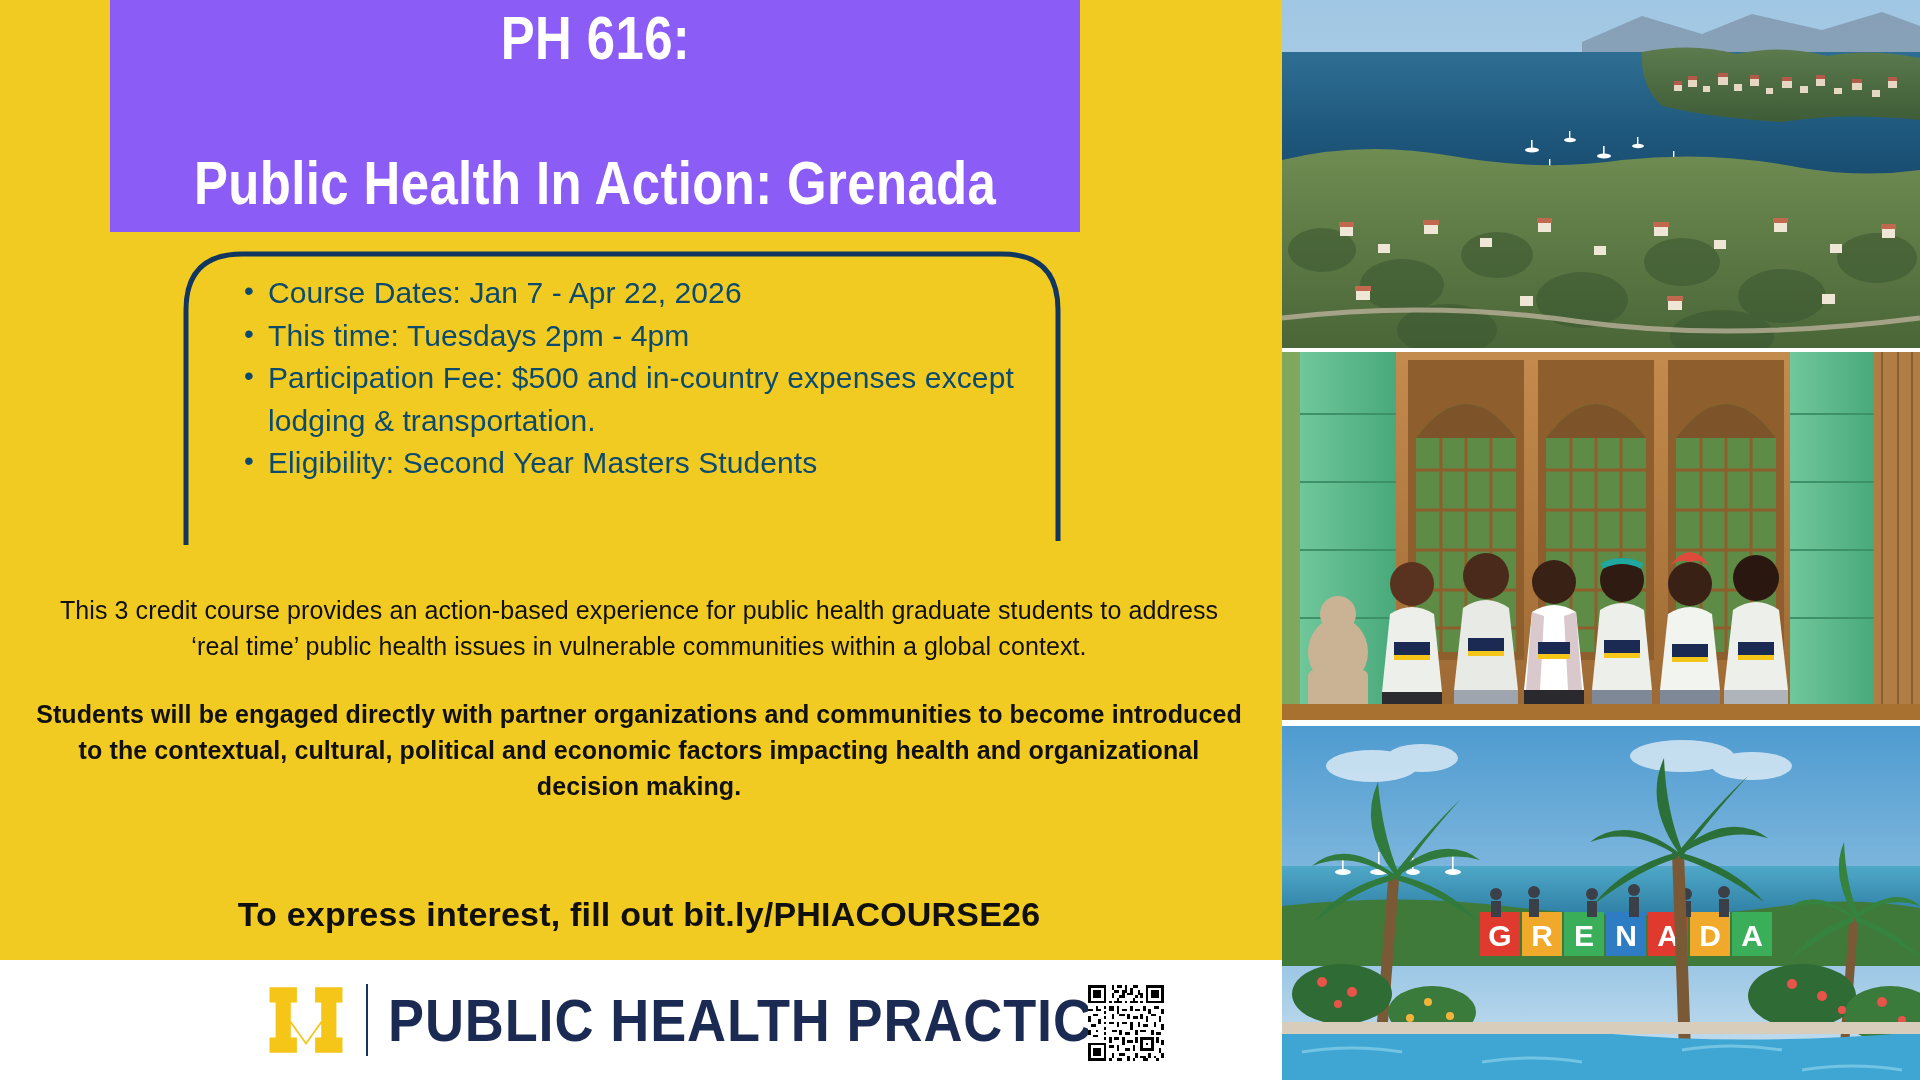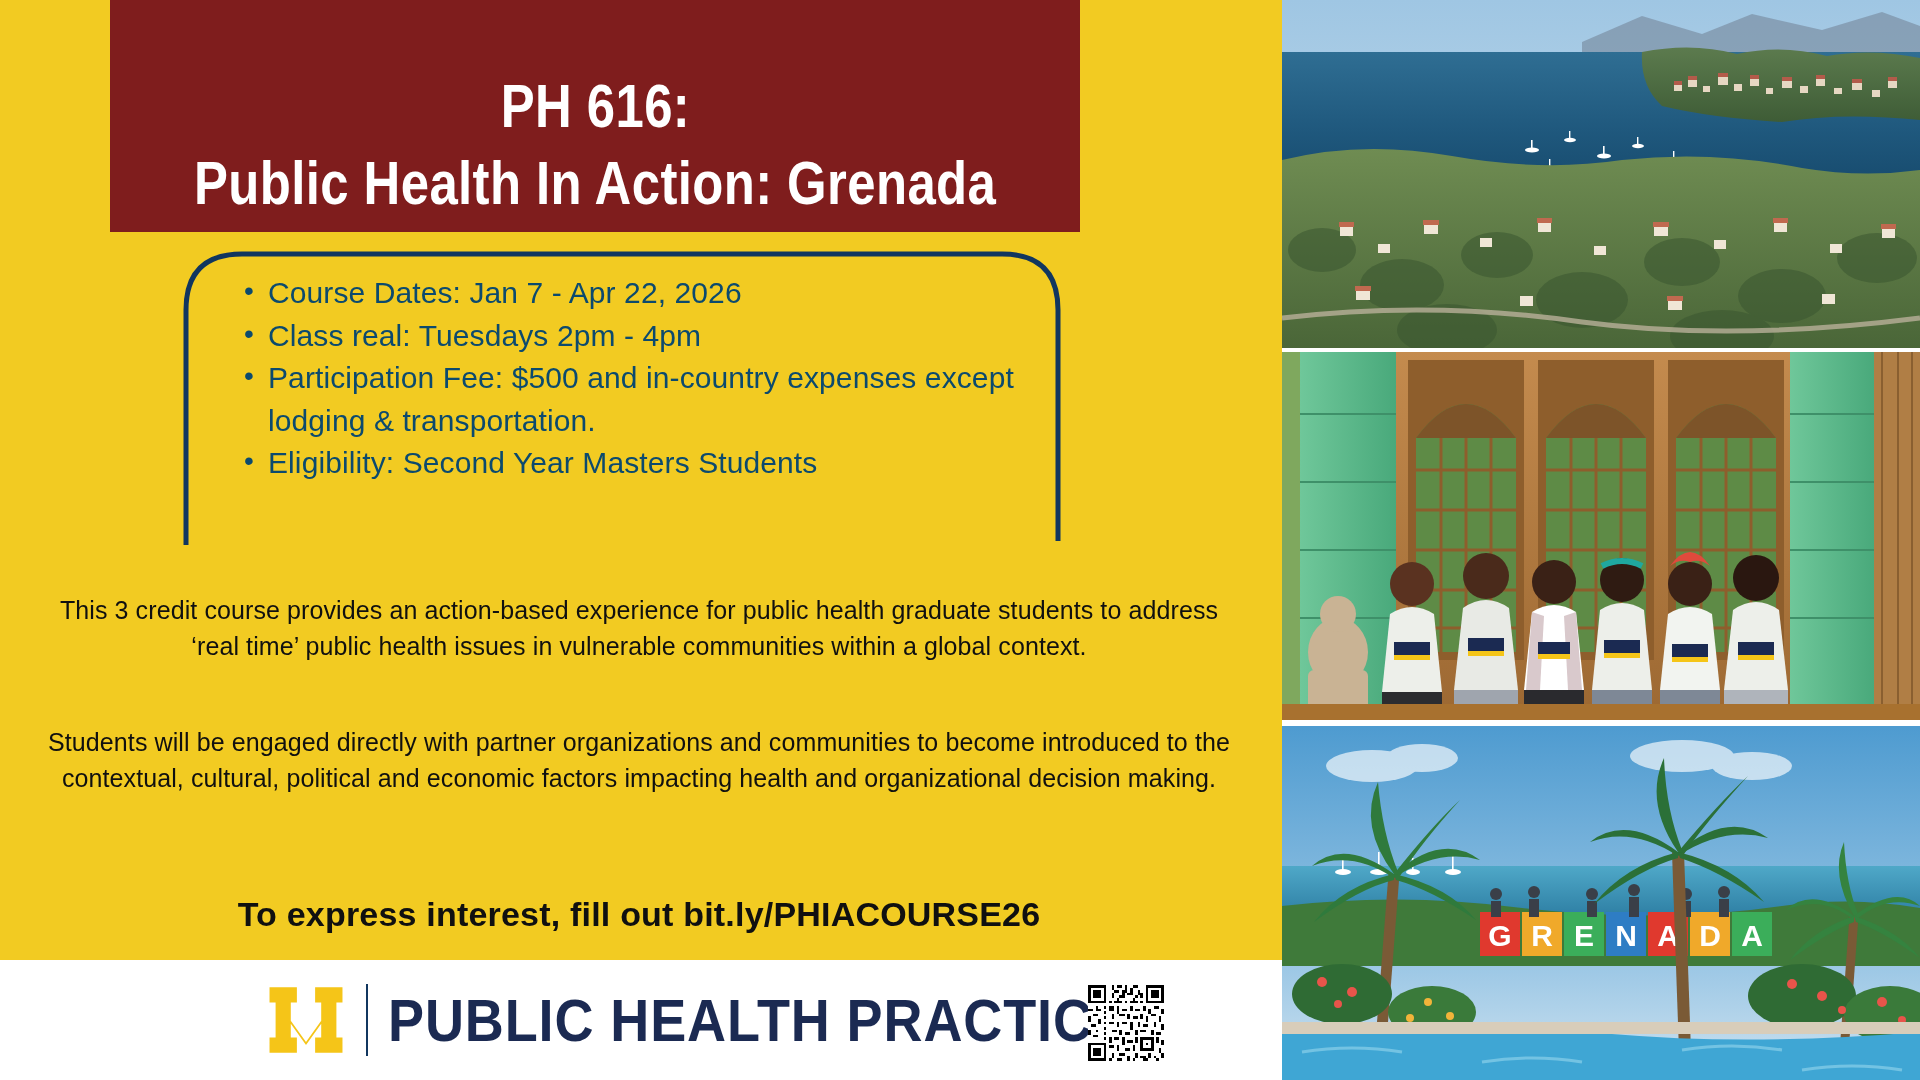--- a/index.html
+++ b/index.html
@@ -27,25 +27,25 @@
     background: #F2CB22;
   }
 
   
   #title-banner {
     position: absolute;
     left: 110px;
     top: 0;
     width: 970px;
     height: 232px;
-    background: #7f1d1d;
+    background: #8b5cf6;
     display: flex;
     flex-direction: column;
     align-items: center;
-    justify-content: flex-end;
+    justify-content: space-between;
     padding: 6px 18px 18px 18px;
   }
   .title-line {
     color: #FFFFFF;
     font-family: "Liberation Sans Narrow", "Liberation Sans", sans-serif;
     font-weight: 700;
     letter-spacing: 0.5px;
     text-align: center;
     line-height: 1.02;
     transform: scaleX(0.82);
@@ -100,21 +100,21 @@
     width: 1210px;
     text-align: center;
   }
   .para {
     color: #101010;
     font-family: "Liberation Sans Narrow", "Liberation Sans", sans-serif;
     font-size: 25px;
     line-height: 1.44;
     letter-spacing: 0.1px;
   }
-  #para-2 { margin-top: 60px; }
+  #para-2 { margin-top: 32px; font-weight: bold; }
 
   
   #cta {
     position: absolute;
     left: 34px;
     top: 895px;
     width: 1210px;
     text-align: center;
     color: #101010;
     font-family: "Liberation Sans Narrow", "Liberation Sans", sans-serif;
@@ -200,21 +200,21 @@
       <div class="title-line" id="title-line-1">PH 616:</div>
       <div class="title-line" id="title-line-2">Public Health In Action: Grenada</div>
     </div>
 
     <div id="bullet-box">
       <svg id="bullet-box-outline" viewBox="0 0 880 295" preserveAspectRatio="none">
         <path d="M 4 295 L 4 60 Q 4 4 60 4 L 820 4 Q 876 4 876 60 L 876 291" fill="none" stroke="#11365F" stroke-width="5"></path>
       </svg>
       <ul id="bullet-list">
         <li>Course Dates:  Jan 7 - Apr 22, 2026</li>
-        <li>Class real: Tuesdays 2pm - 4pm</li>
+        <li>This time: Tuesdays 2pm - 4pm</li>
         <li>Participation Fee: $500 and in-country expenses except lodging &amp; transportation.</li>
         <li>Eligibility: Second Year Masters Students</li>
       </ul>
     </div>
 
     <div id="paragraphs">
       <p class="para" id="para-1">This 3 credit course provides an action-based experience for public health graduate students to address ‘real time’ public health issues in vulnerable communities within a global context.</p>
       <p class="para" id="para-2">Students will be engaged directly with partner organizations and communities to become introduced to the contextual, cultural, political and economic factors impacting health and organizational decision making.</p>
     </div>
 

